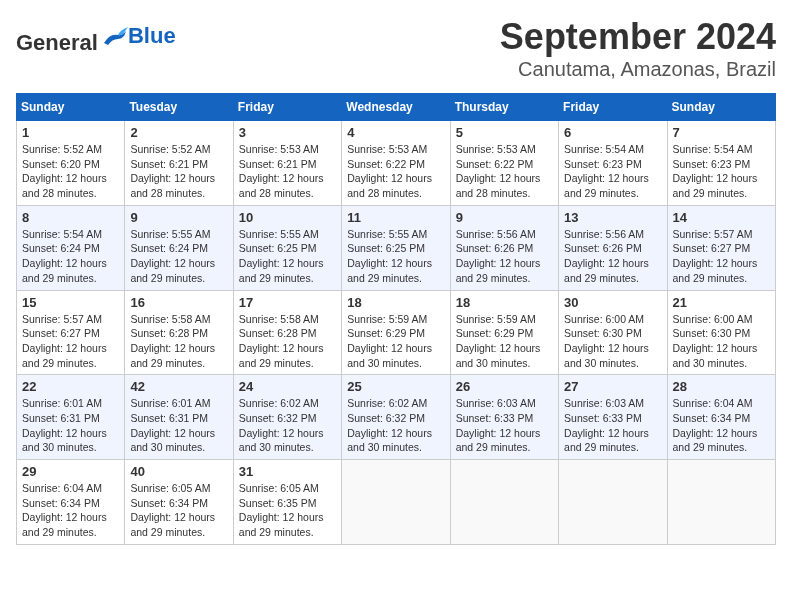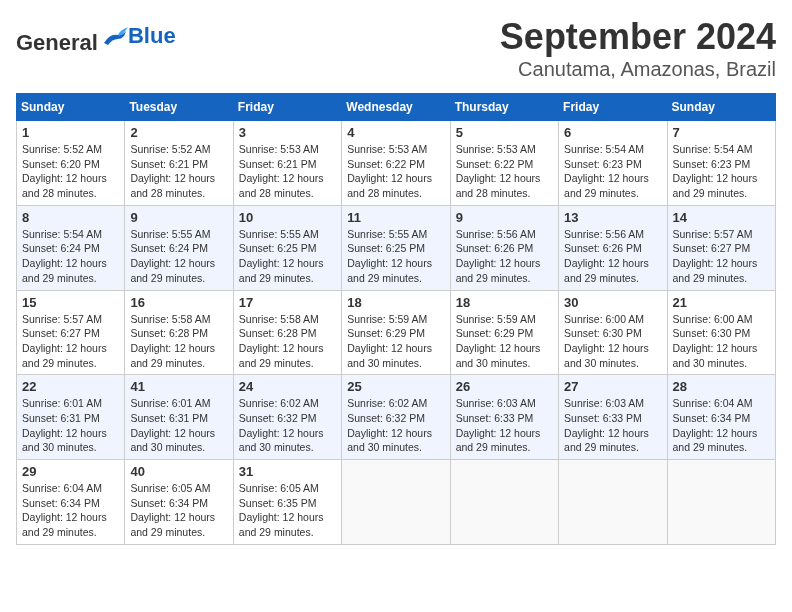--- a/index.html
+++ b/index.html
@@ -274,21 +274,21 @@
       </tr>
       <tr>
         <td>
           <span class="day-num">22</span>
           <div class="day-detail" style="white-space: pre-line;">Sunrise: 6:01 AM
 Sunset: 6:31 PM
 Daylight: 12 hours
 and 30 minutes.</div>
         </td>
         <td>
-          <span class="day-num">41</span>
+          <span class="day-num">42</span>
           <div class="day-detail" style="white-space: pre-line;">Sunrise: 6:01 AM
 Sunset: 6:31 PM
 Daylight: 12 hours
 and 30 minutes.</div>
         </td>
         <td>
           <span class="day-num">24</span>
           <div class="day-detail" style="white-space: pre-line;">Sunrise: 6:02 AM
 Sunset: 6:32 PM
 Daylight: 12 hours

